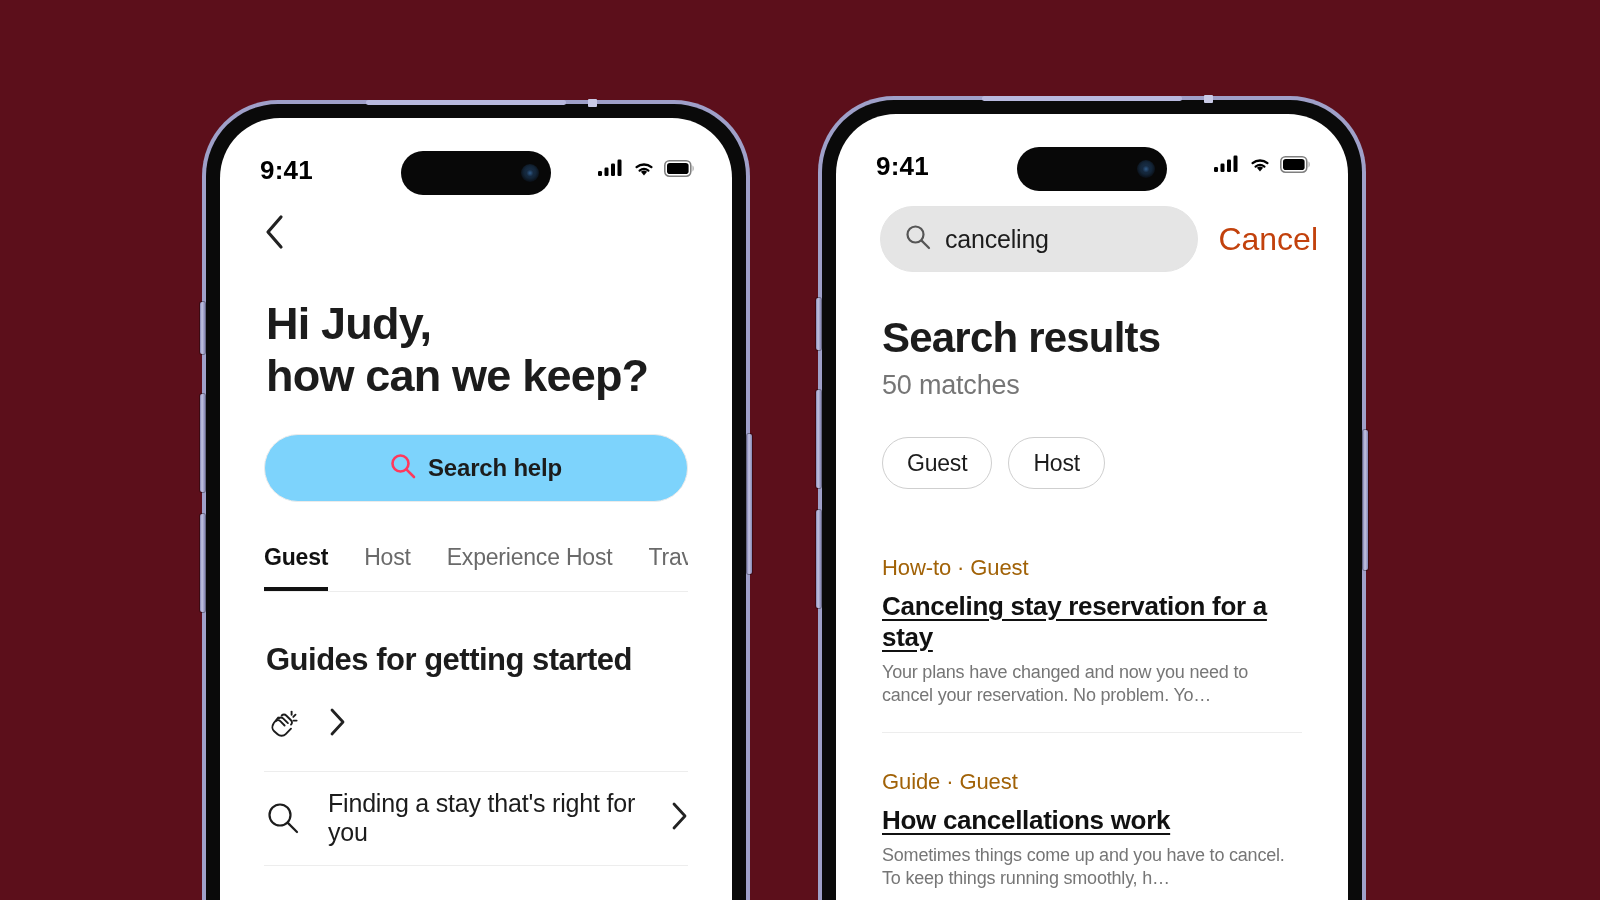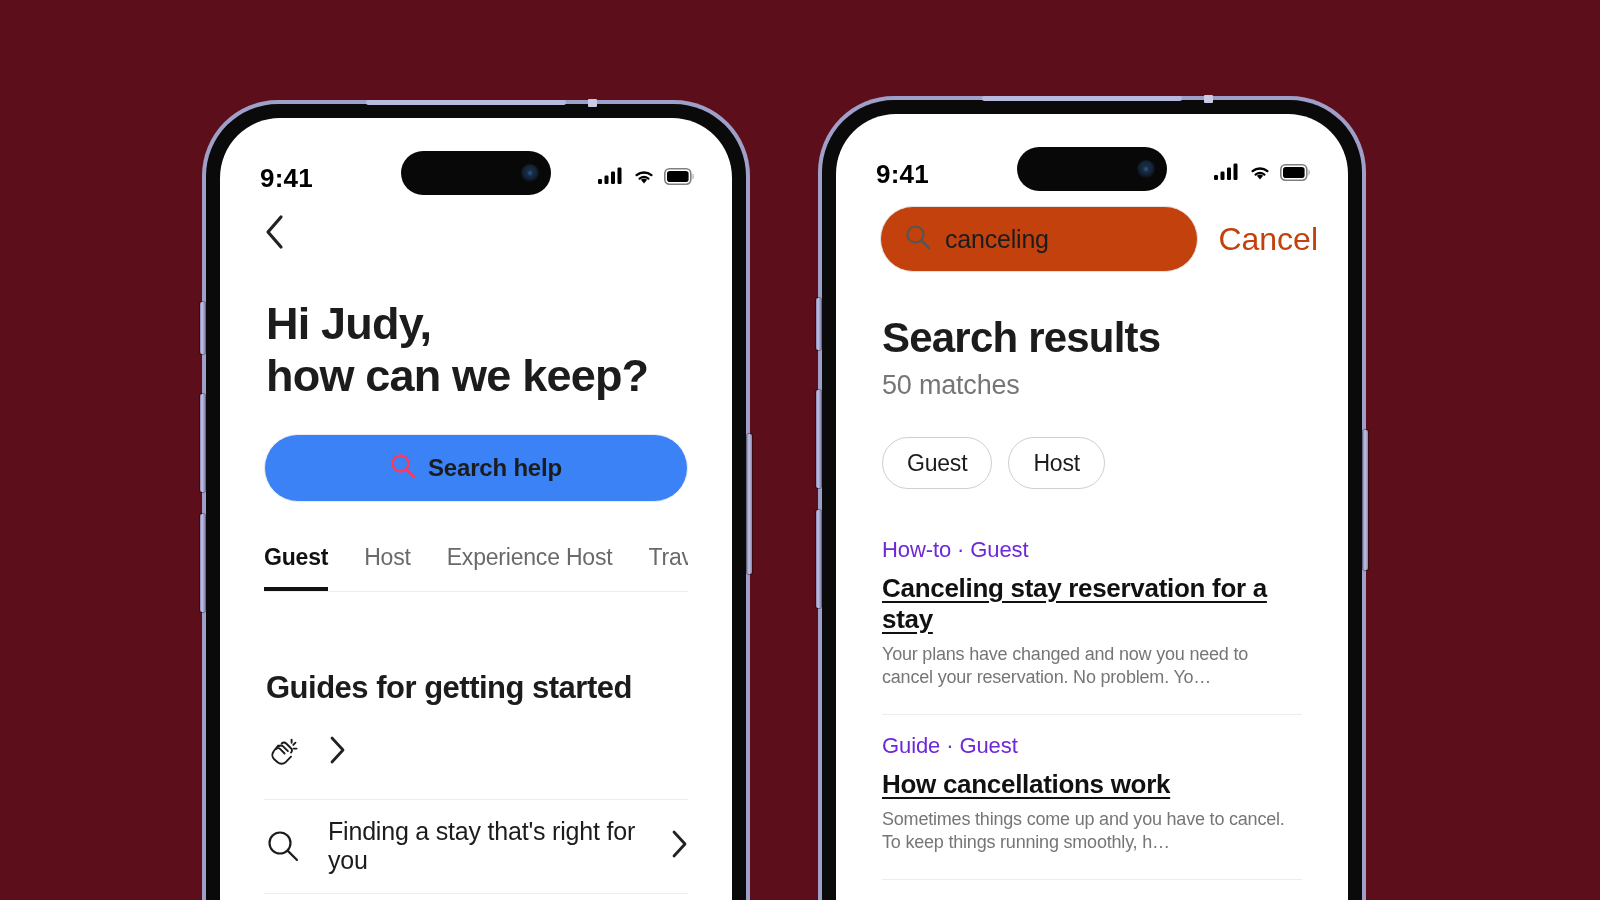--- a/index.html
+++ b/index.html
@@ -100,21 +100,21 @@
     content:"";
     position:absolute; left:50%; top:50%;
     transform: translate(-50%,-50%);
     width:7px;height:7px;border-radius:50%;
     background: radial-gradient(circle,#2f5a88,#0b1420);
   }
 
   
   .statusbar {
     position: absolute;
-    top: 8px; left: 0; right: 0;
+    top: 0; left: 0; right: 0;
     height: 78px;
     display: flex;
     align-items: center;
     justify-content: space-between;
     padding: 26px 36px 0 40px;
     z-index: 5;
   }
   .sb-time {
     font-size: 26px;
     font-weight: 700;
@@ -142,21 +142,21 @@
     line-height: 1.15;
     font-weight: 700;
     color: #1c1c1c;
     letter-spacing: -0.8px;
   }
 
   .search-pill {
     margin: 32px 44px 0 44px;
     height: 68px;
     border-radius: 34px;
-    background: #3b82f6;
+    background: #7dd3fc;
     border: 1px solid #ebebeb;
     display: flex;
     align-items: center;
     justify-content: center;
     gap: 12px;
     cursor: pointer;
   }
   .search-pill .label {
     font-size: 24px;
     font-weight: 700;
@@ -181,21 +181,21 @@
     cursor: pointer;
     letter-spacing: -0.2px;
   }
   .tab.active {
     color: #111;
     font-weight: 700;
     border-bottom: 4px solid #111;
   }
 
   .section-title {
-    margin: 78px 46px 0 46px;
+    margin: 50px 46px 0 46px;
     font-size: 31px;
     font-weight: 700;
     color: #1c1c1c;
     letter-spacing: -0.5px;
   }
 
   .guide-row {
     margin: 0 44px;
     height: 94px;
     display: flex;
@@ -217,21 +217,21 @@
   .search-header {
     display: flex;
     align-items: center;
     gap: 20px;
     padding: 14px 30px 0 44px;
   }
   .search-input-pill {
     flex: 1;
     height: 66px;
     border-radius: 33px;
-    background: #c2410c;
+    background: #e5e5e5;
     border: 1px solid #e4e4e4;
     display: flex;
     align-items: center;
     gap: 14px;
     padding: 0 24px;
     cursor: text;
   }
   .search-input-pill .val {
     font-size: 25px;
     color: #1c1c1c;
@@ -284,23 +284,24 @@
 
   .results-list { margin-top: 30px; }
   .result-item {
     margin: 0 46px;
     padding: 18px 0 26px 0;
     border-bottom: 1.5px solid #ededed;
     cursor: pointer;
   }
   .result-kicker {
     font-size: 22px;
-    color: #6d28d9;
+    color: #a16207;
     margin-bottom: 10px;
     letter-spacing: -0.1px;
+    margin-top: 18px;
   }
   .result-title {
     font-size: 26px;
     font-weight: 700;
     color: #111;
     text-decoration: underline;
     text-underline-offset: 4px;
     letter-spacing: -0.3px;
     margin-bottom: 8px;
   }

